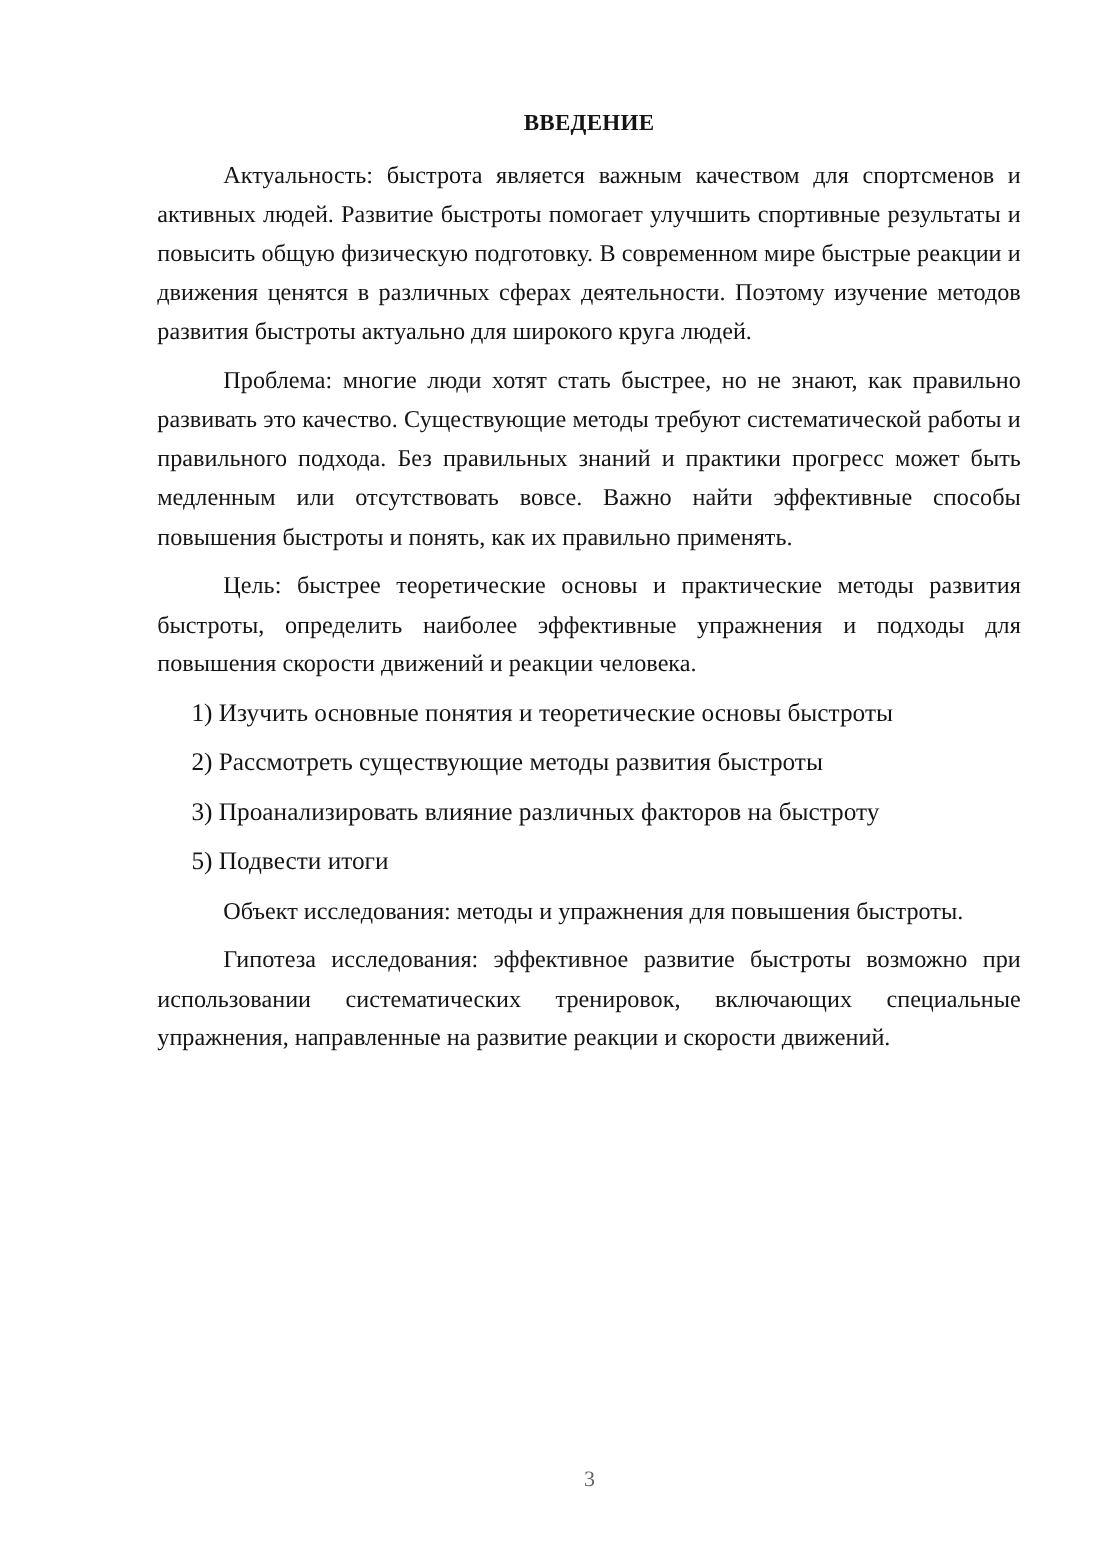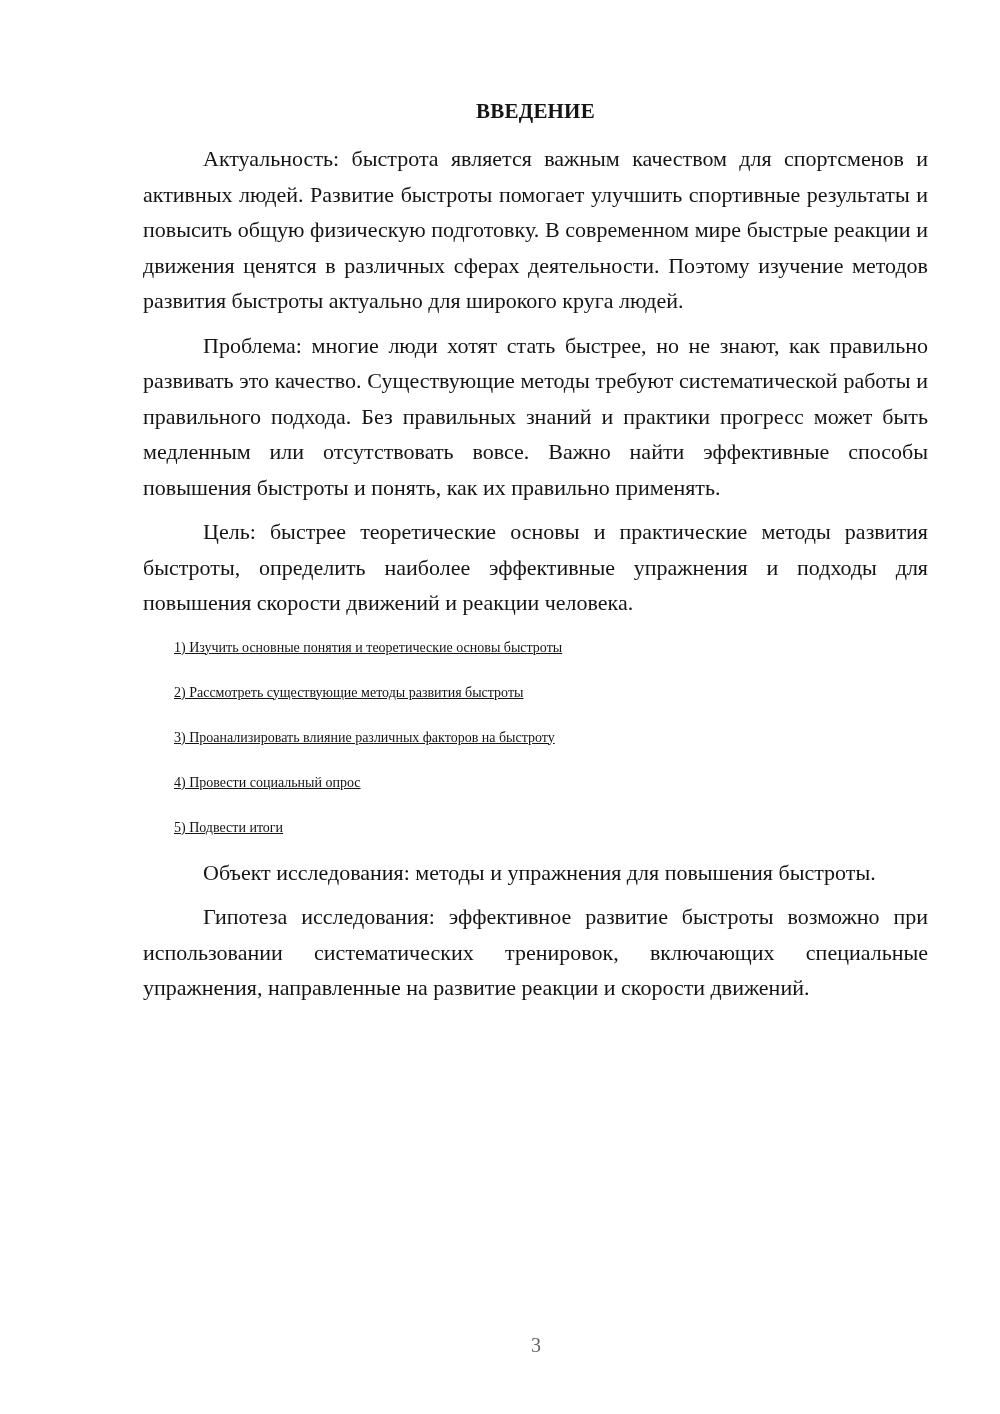--- a/index.html
+++ b/index.html
@@ -16,21 +16,21 @@
   .title {
     text-align: center; font-weight: bold; font-size: 21px;
     line-height: 34px; margin: 0 0 0 0; letter-spacing: 0.2px;
   }
   .para {
     text-align: justify; line-height: 35.5px; margin: 0 0 9px 0;
     text-indent: 60px; font-size: 22px;
   }
   .para.first { margin-top: 13px; }
   .tasks-label { text-indent: 60px; line-height: 35px; margin: 0 0 9px 0; font-size: 22px; }
-  .task { padding-left: 31px; line-height: 35px; margin: 0 0 10px 0; font-size: 14px; text-decoration: underline; }
+  .task { padding-left: 31px; line-height: 35px; margin: 0 0 10px 0; font-size: 23px; }
   .page-number {
     position: absolute; left: 0; width: 1000px; top: 1334px; text-align: center;
     font-family: "Liberation Serif", serif; font-size: 20px; color: #666;
     padding-left: 72px; box-sizing: border-box;
   }
 </style>
 </head>
 <body>
 
 <div class="page">
@@ -38,21 +38,20 @@
     <h1 class="title">ВВЕДЕНИЕ</h1>
 
     <p class="para first">Актуальность: быстрота является важным качеством для спортсменов и активных людей. Развитие быстроты помогает улучшить спортивные результаты и повысить общую физическую подготовку. В современном мире быстрые реакции и движения ценятся в различных сферах деятельности. Поэтому изучение методов развития быстроты актуально для широкого круга людей.</p>
     <p class="para">Проблема: многие люди хотят стать быстрее, но не знают, как правильно развивать это качество. Существующие методы требуют систематической работы и правильного подхода. Без правильных знаний и практики прогресс может быть медленным или отсутствовать вовсе. Важно найти эффективные способы повышения быстроты и понять, как их правильно применять.</p>
     <p class="para">Цель: быстрее теоретические основы и практические методы развития быстроты, определить наиболее эффективные упражнения и подходы для повышения скорости движений и реакции человека.</p>
 
     <div>
       <p class="task">1) Изучить основные понятия и теоретические основы быстроты</p>
       <p class="task">2) Рассмотреть существующие методы развития быстроты</p>
       <p class="task">3) Проанализировать влияние различных факторов на быстроту</p>
-      <p class="task">4) Провести социальный опрос</p>
       <p class="task">5) Подвести итоги</p>
     </div>
 
     <p class="para">Объект исследования: методы и упражнения для повышения быстроты.</p>
     <p class="para">Гипотеза исследования: эффективное развитие быстроты возможно при использовании систематических тренировок, включающих специальные упражнения, направленные на развитие реакции и скорости движений.</p>
   </div>
 
   <div class="page-number">3</div>
 </div>
 

